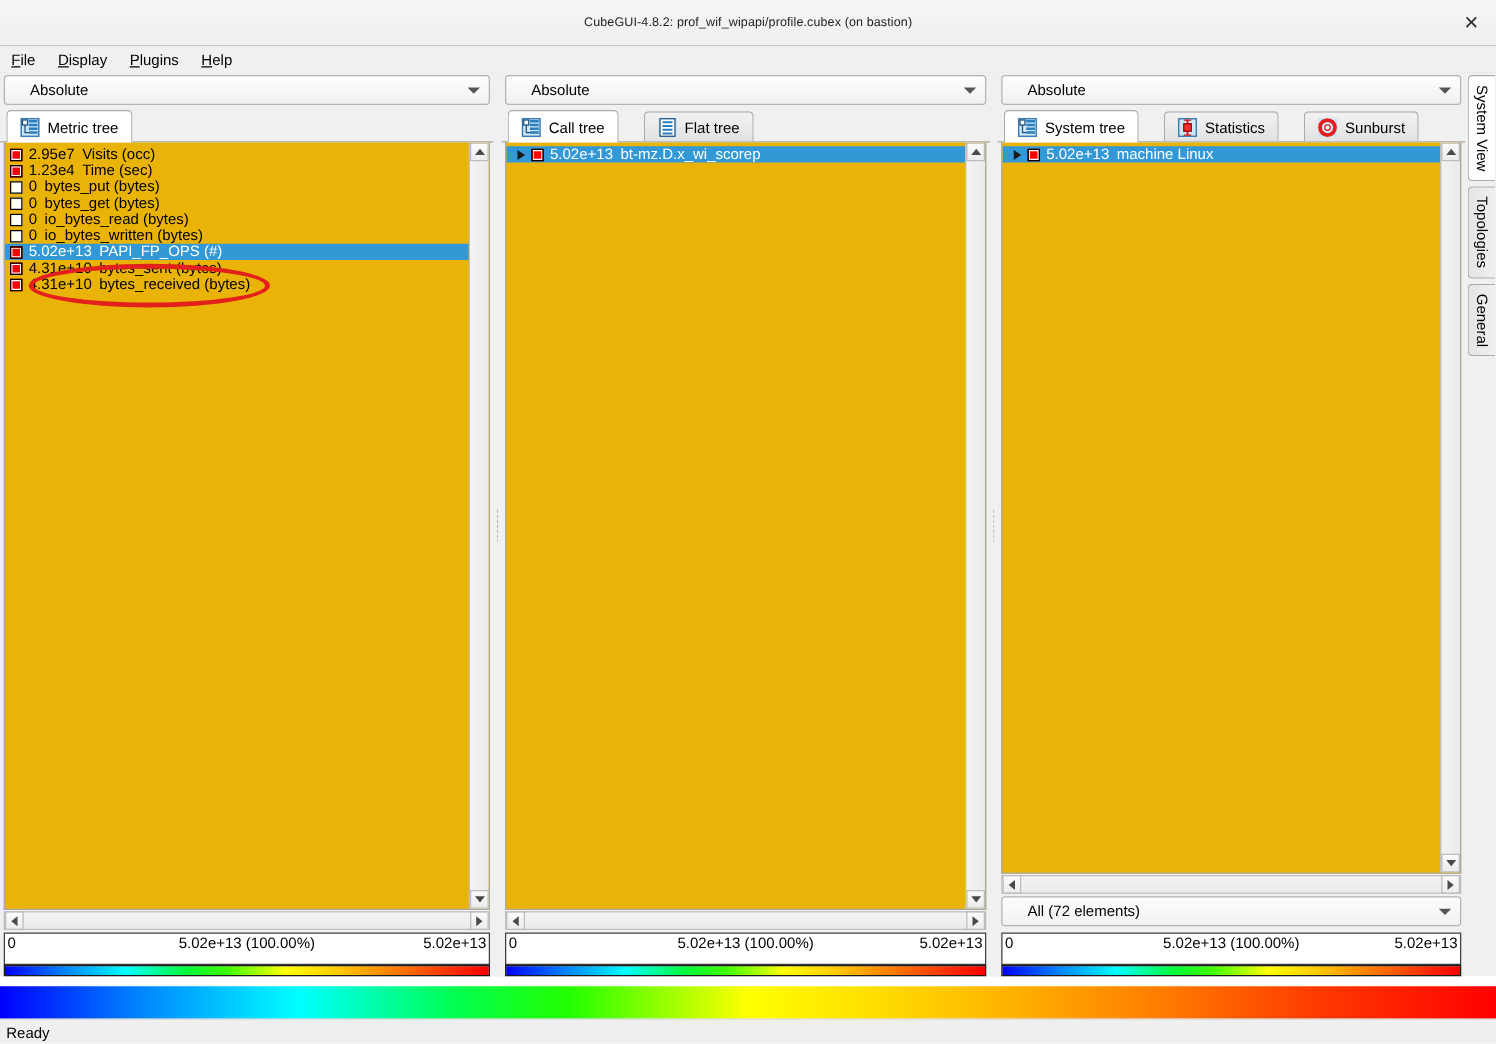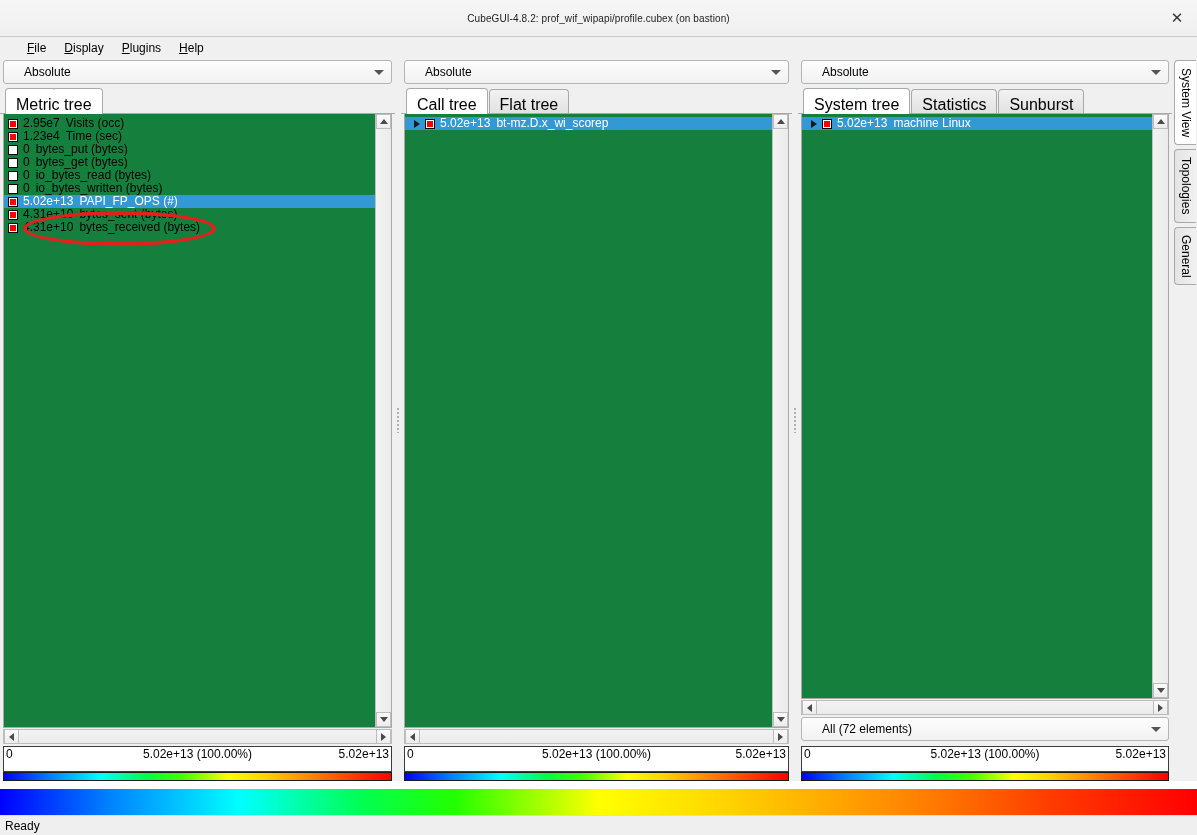--- a/index.html
+++ b/index.html
@@ -44,21 +44,21 @@
     color: #333;
     cursor: pointer;
   }
   
   #menubar {
     height: 21px;
     background: #f0f0f0;
     border-bottom: 1px solid #d4d4d4;
     display: flex;
     align-items: center;
-    padding-left: 18px;
+    padding-left: 0;
   }
   .menu-item {
     padding: 2px 9px;
     font-size: 12px;
     color: #000;
     cursor: default;
   }
   .menu-item u { text-decoration: underline; }
   
   #panels {
@@ -120,44 +120,43 @@
     padding-left: 5px;
     border-bottom: 1px solid #a9a9a9;
     box-sizing: border-box;
   }
   .tab {
     display: flex;
     align-items: center;
     gap: 6px;
     height: 24px;
     padding: 0 10px;
-    font-size: 16px;
+    font-size: 12px;
     border: 1px solid #a9a9a9;
     border-bottom: none;
     border-radius: 4px 4px 0 0;
     background: linear-gradient(#f2f2f2, #e2e2e2);
-    margin-right: 1px;
+    margin-right: 20px;
     cursor: pointer;
     position: relative;
     box-sizing: border-box;
-    flex-direction: column;
   }
   .tab.active {
     background: #ffffff;
     height: 26px;
     margin-bottom: -1px;
     z-index: 2;
   }
   .tabicon { width: 16px; height: 16px; display: block; }
 
   
   .treewrap {
     flex: 1;
     display: flex;
-    background: #15803d;
+    background: #eab308;
     border: 1px solid #a9a9a9;
     border-top: none;
     margin: 0 3px;
     box-sizing: border-box;
     overflow: hidden;
     position: relative;
   }
   .treeview {
     flex: 1;
     padding: 3px 0 0 0;

